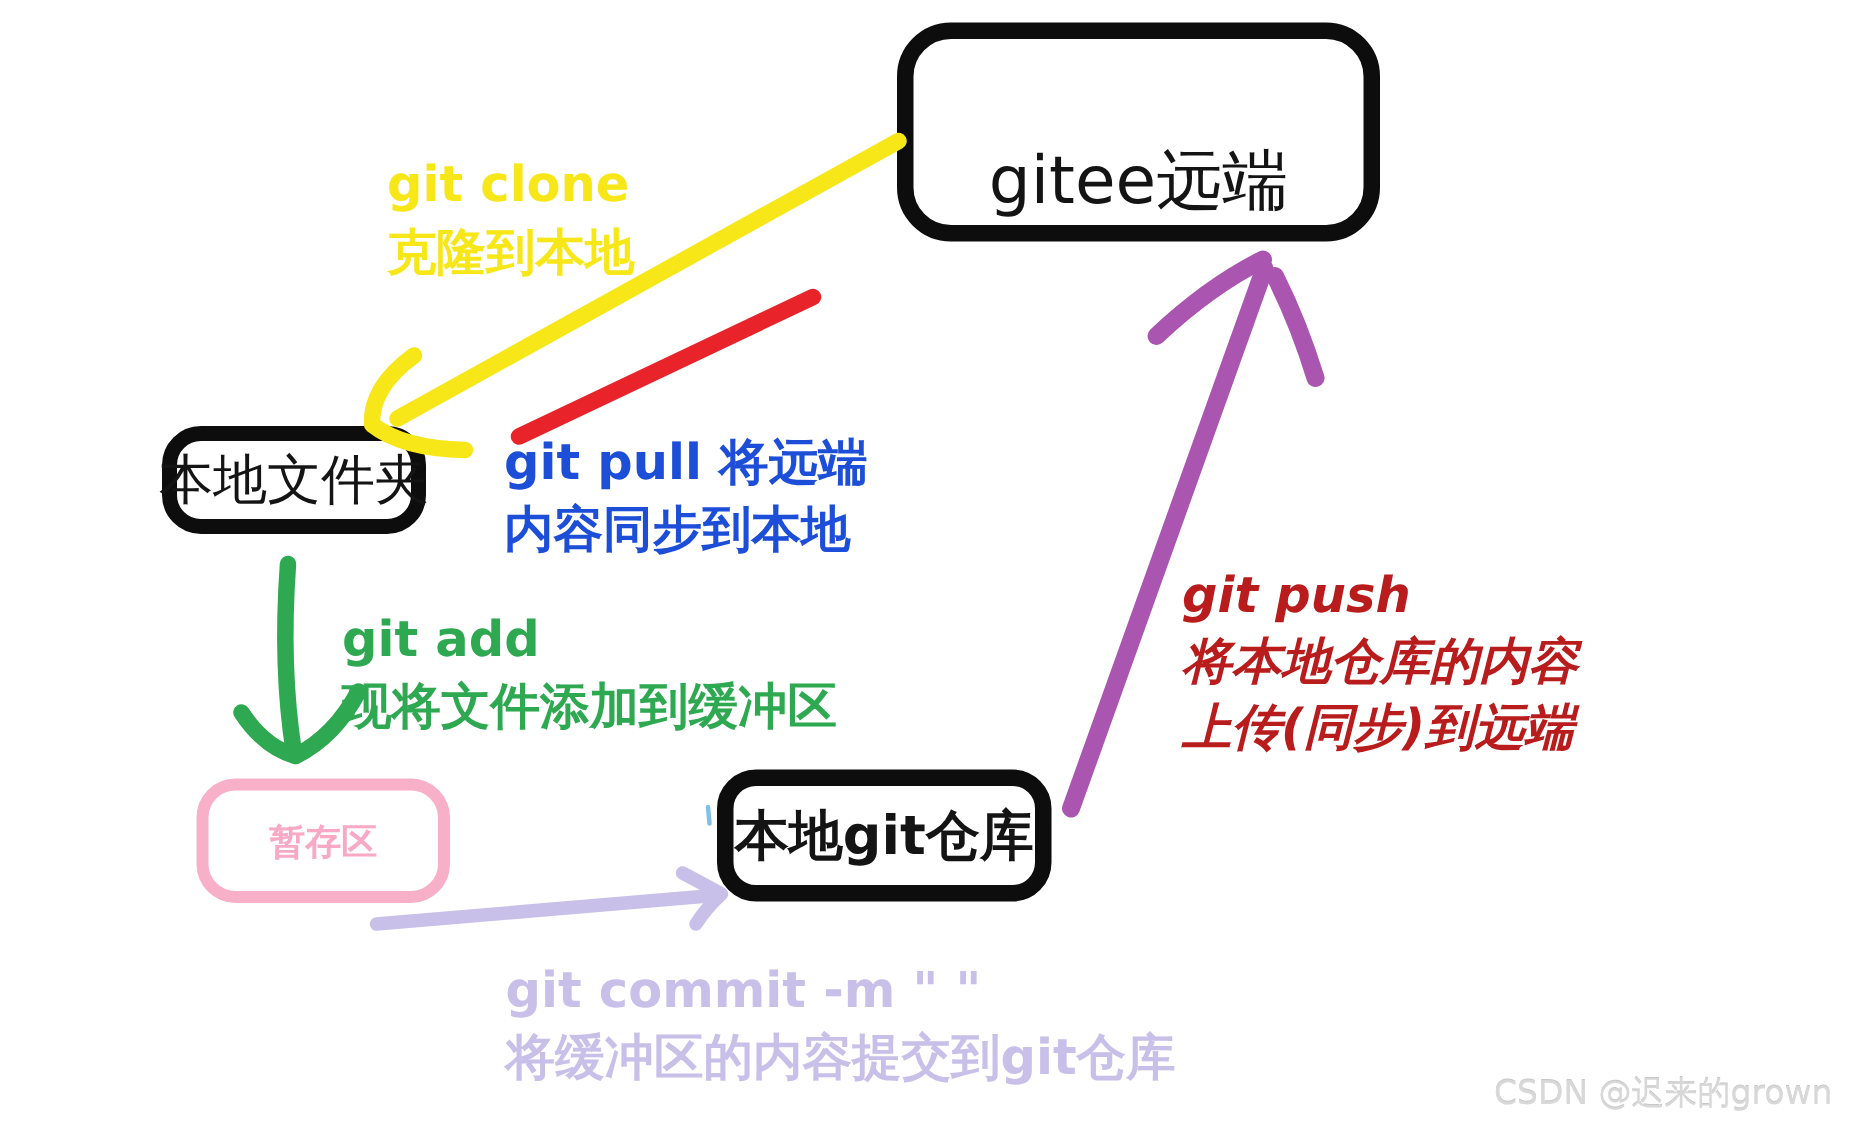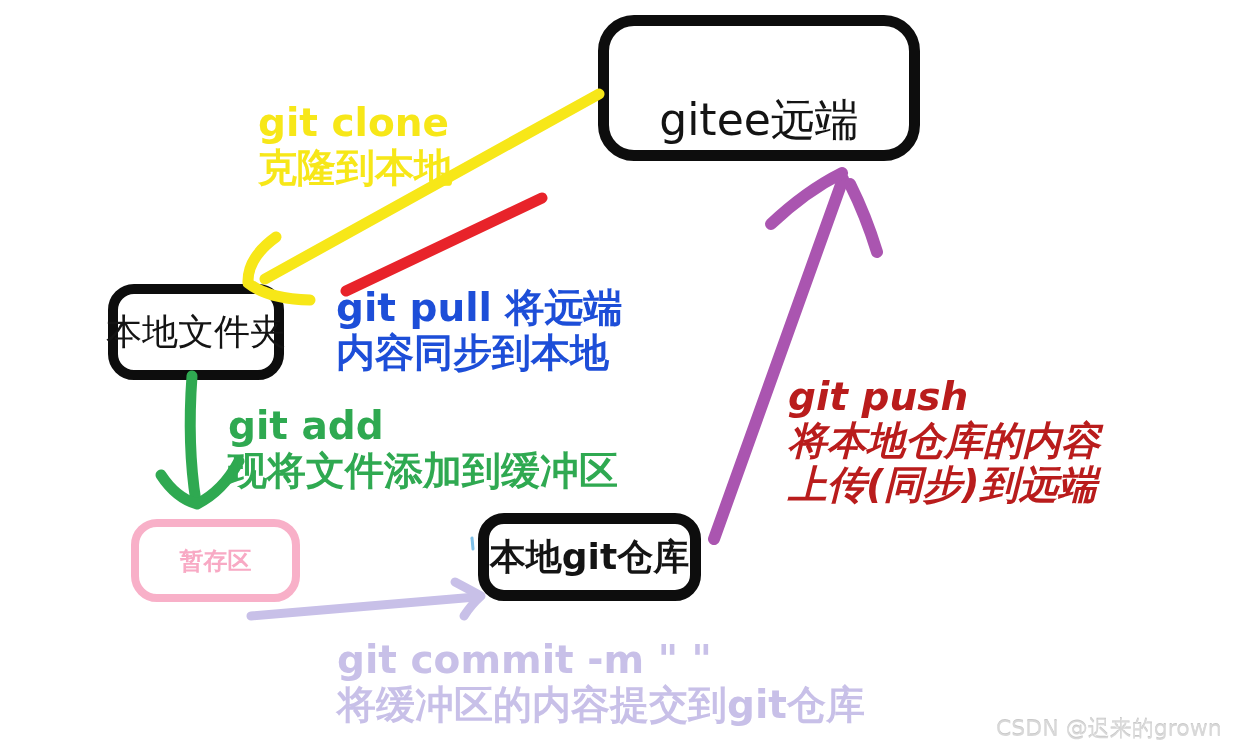--- a/index.html
+++ b/index.html
@@ -22,21 +22,21 @@
     white-space: nowrap;
     z-index: 1;
     color: #141414;
   }
   .node-remote {
     left: 598px; top: 15px; width: 322px; height: 146px;
     border-radius: 36px; border-width: 11px;
     font-size: 44px; font-weight: 400; align-items: flex-end;
   }
   .node-local-folder {
-    left: 108px; top: 284px; width: 176px; height: 96px;
+    left: 108px; top: 284px; width: 176px; height: 72px;
     border-radius: 26px; border-width: 10px;
     font-size: 36px; font-weight: 400;
   }
   .node-staging {
     left: 131px; top: 519px; width: 169px; height: 83px;
     border-radius: 26px;
     border: 8px solid #f8b0c8;
     font-size: 24px; font-weight: 700;
     color: #f8a9c4;
   }
@@ -47,21 +47,21 @@
   }
   .arrows {
     position: absolute;
     left: 0; top: 0;
     z-index: 2;
     pointer-events: none;
   }
   .label {
     position: absolute;
     z-index: 3;
-    font-size: 39px;
+    font-size: 33px;
     font-weight: 700;
     line-height: 45px;
     white-space: nowrap;
   }
   .label span { display: block; }
   .label-clone  { left: 258px; top: 100px; color: #f7e718; }
   .label-pull   { left: 336px; top: 285px; color: #1d4ed8; }
   .label-add    { left: 228px; top: 403px; color: #2fa951; }
   .label-commit { left: 337px; top: 637px; color: #c8c0e8; }
   .label-push   { left: 788px; top: 375px; color: #b91c1c; line-height: 44px; font-style: italic; }

